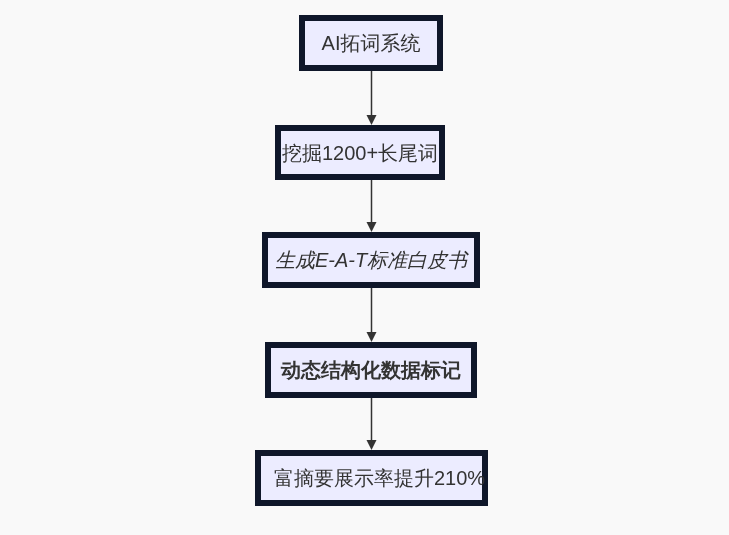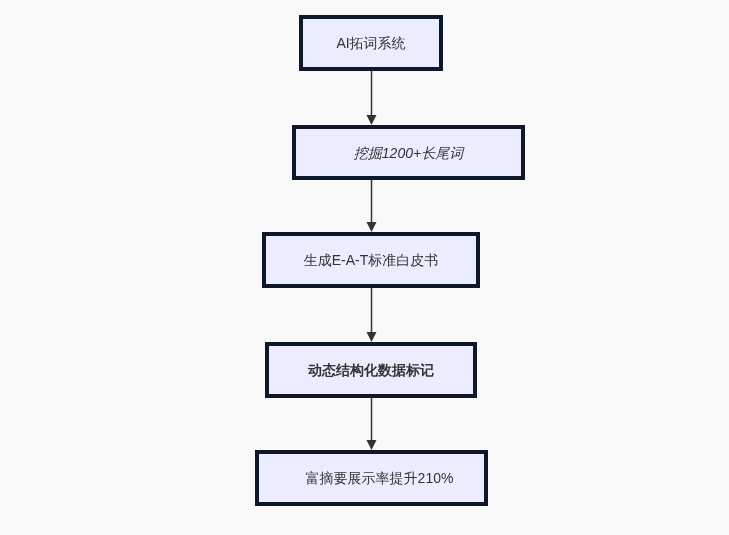--- a/index.html
+++ b/index.html
@@ -18,33 +18,33 @@
     position: absolute;
     left: 0;
     top: 0;
     width: 729px;
     height: 535px;
   }
   .node {
     position: absolute;
     box-sizing: border-box;
     background: #ececff;
-    border: 4px solid #0f172a;
+    border: 6px solid #0f172a;
     color: #333333;
-    font-size: 14px;
+    font-size: 20px;
     display: flex;
     align-items: center;
     justify-content: center;
     text-align: center;
     white-space: nowrap;
     line-height: 1;
   }
   .n1 { left: 299px; top: 15px;  width: 144px; height: 56px; }
-  .n2 { left: 292px; top: 125px; width: 233px; height: 55px; font-style: italic; }
-  .n3 { left: 262px; top: 232px; width: 218px; height: 56px; }
+  .n2 { left: 275px; top: 125px; width: 170px; height: 55px; }
+  .n3 { left: 262px; top: 232px; width: 218px; height: 56px; font-style: italic; }
   .n4 { left: 265px; top: 342px; width: 212px; height: 56px; font-weight: bold; }
   .n5 { left: 255px; top: 450px; width: 233px; height: 56px; padding-left: 16px; }
 </style>
 </head>
 <body>
 
 <div class="canvas">
 
   <svg class="edges-layer" viewBox="0 0 729 535" xmlns="http://www.w3.org/2000/svg" aria-hidden="true">
     <g>

